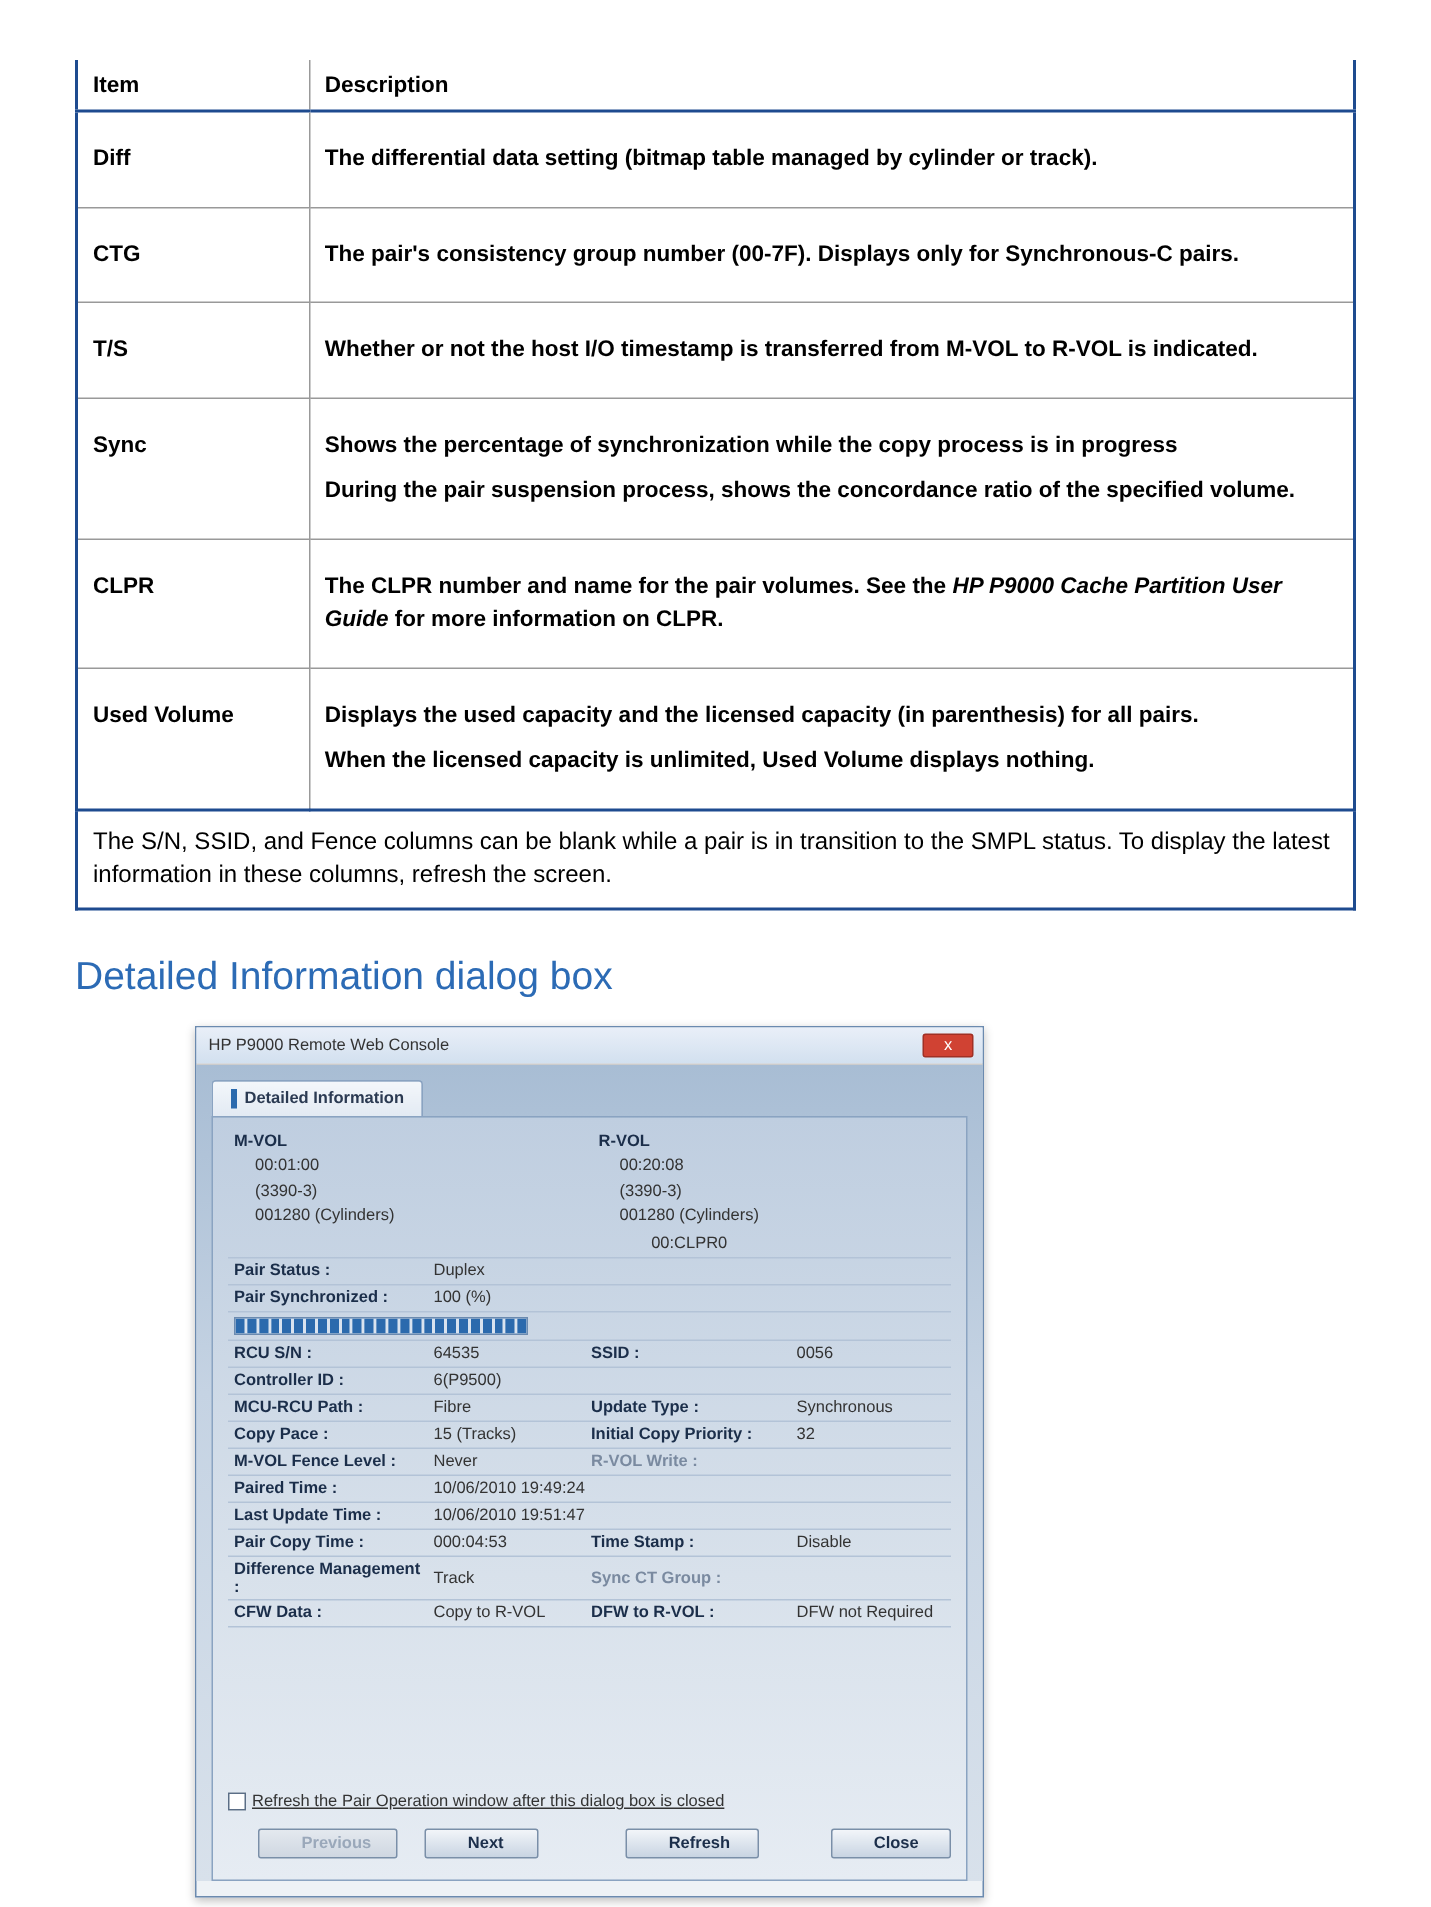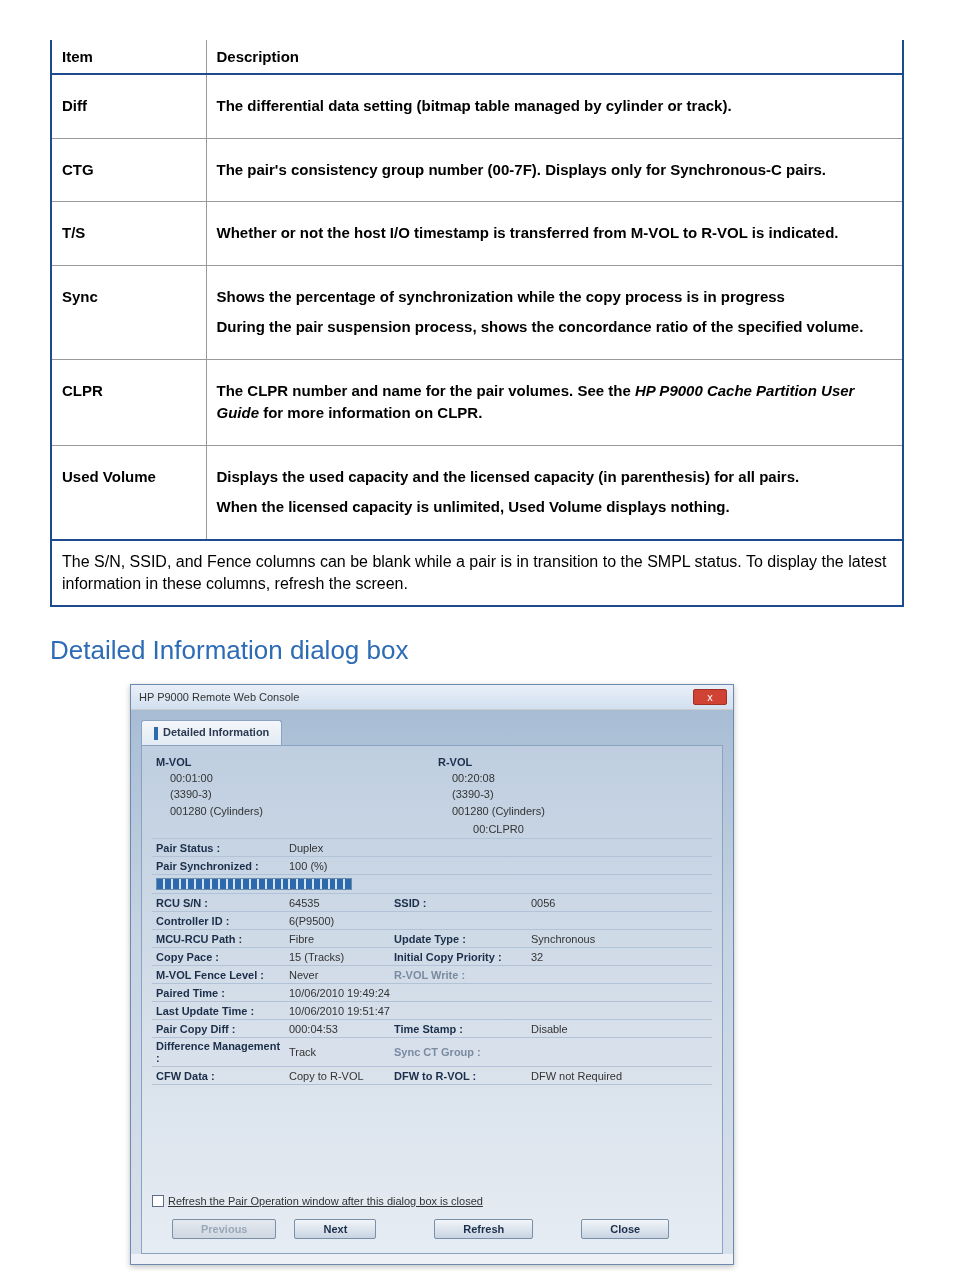--- a/index.html
+++ b/index.html
@@ -55,21 +55,21 @@
     h2.section-heading {
       color: #2c6bb5;
       font-weight: normal;
       font-size: 26px;
       margin: 28px 0 18px 0;
     }
     
     
     .dialog-wrap {
       margin-left: 80px;
-      width: 604px;
+      width: 526px;
       border: 1px solid #6b8aaf;
       box-shadow: 0 2px 6px rgba(0,0,0,0.25);
       background: #eef2f6;
       font-family: Tahoma, Arial, sans-serif;
     }
     .dialog-titlebar {
       background: linear-gradient(#e9eff8, #d2e0ef);
       border-bottom: 1px solid #ccc;
       padding: 6px 8px;
       font-size: 11px;
@@ -359,21 +359,21 @@
       </div>
       <div class="info-row">
         <div class="c1">Paired Time :</div>
         <div class="c2" style="width:auto">10/06/2010 19:49:24</div>
       </div>
       <div class="info-row">
         <div class="c1">Last Update Time :</div>
         <div class="c2" style="width:auto">10/06/2010 19:51:47</div>
       </div>
       <div class="info-row">
-        <div class="c1">Pair Copy Diff :</div>
+        <div class="c1">Pair Copy Time :</div>
         <div class="c2">000:04:53</div>
         <div class="c3">Time Stamp :</div>
         <div class="c4">Disable</div>
       </div>
       <div class="info-row">
         <div class="c1">Difference Management :</div>
         <div class="c2">Track</div>
         <div class="c3 dim">Sync CT Group :</div>
         <div class="c4"></div>
       </div>

